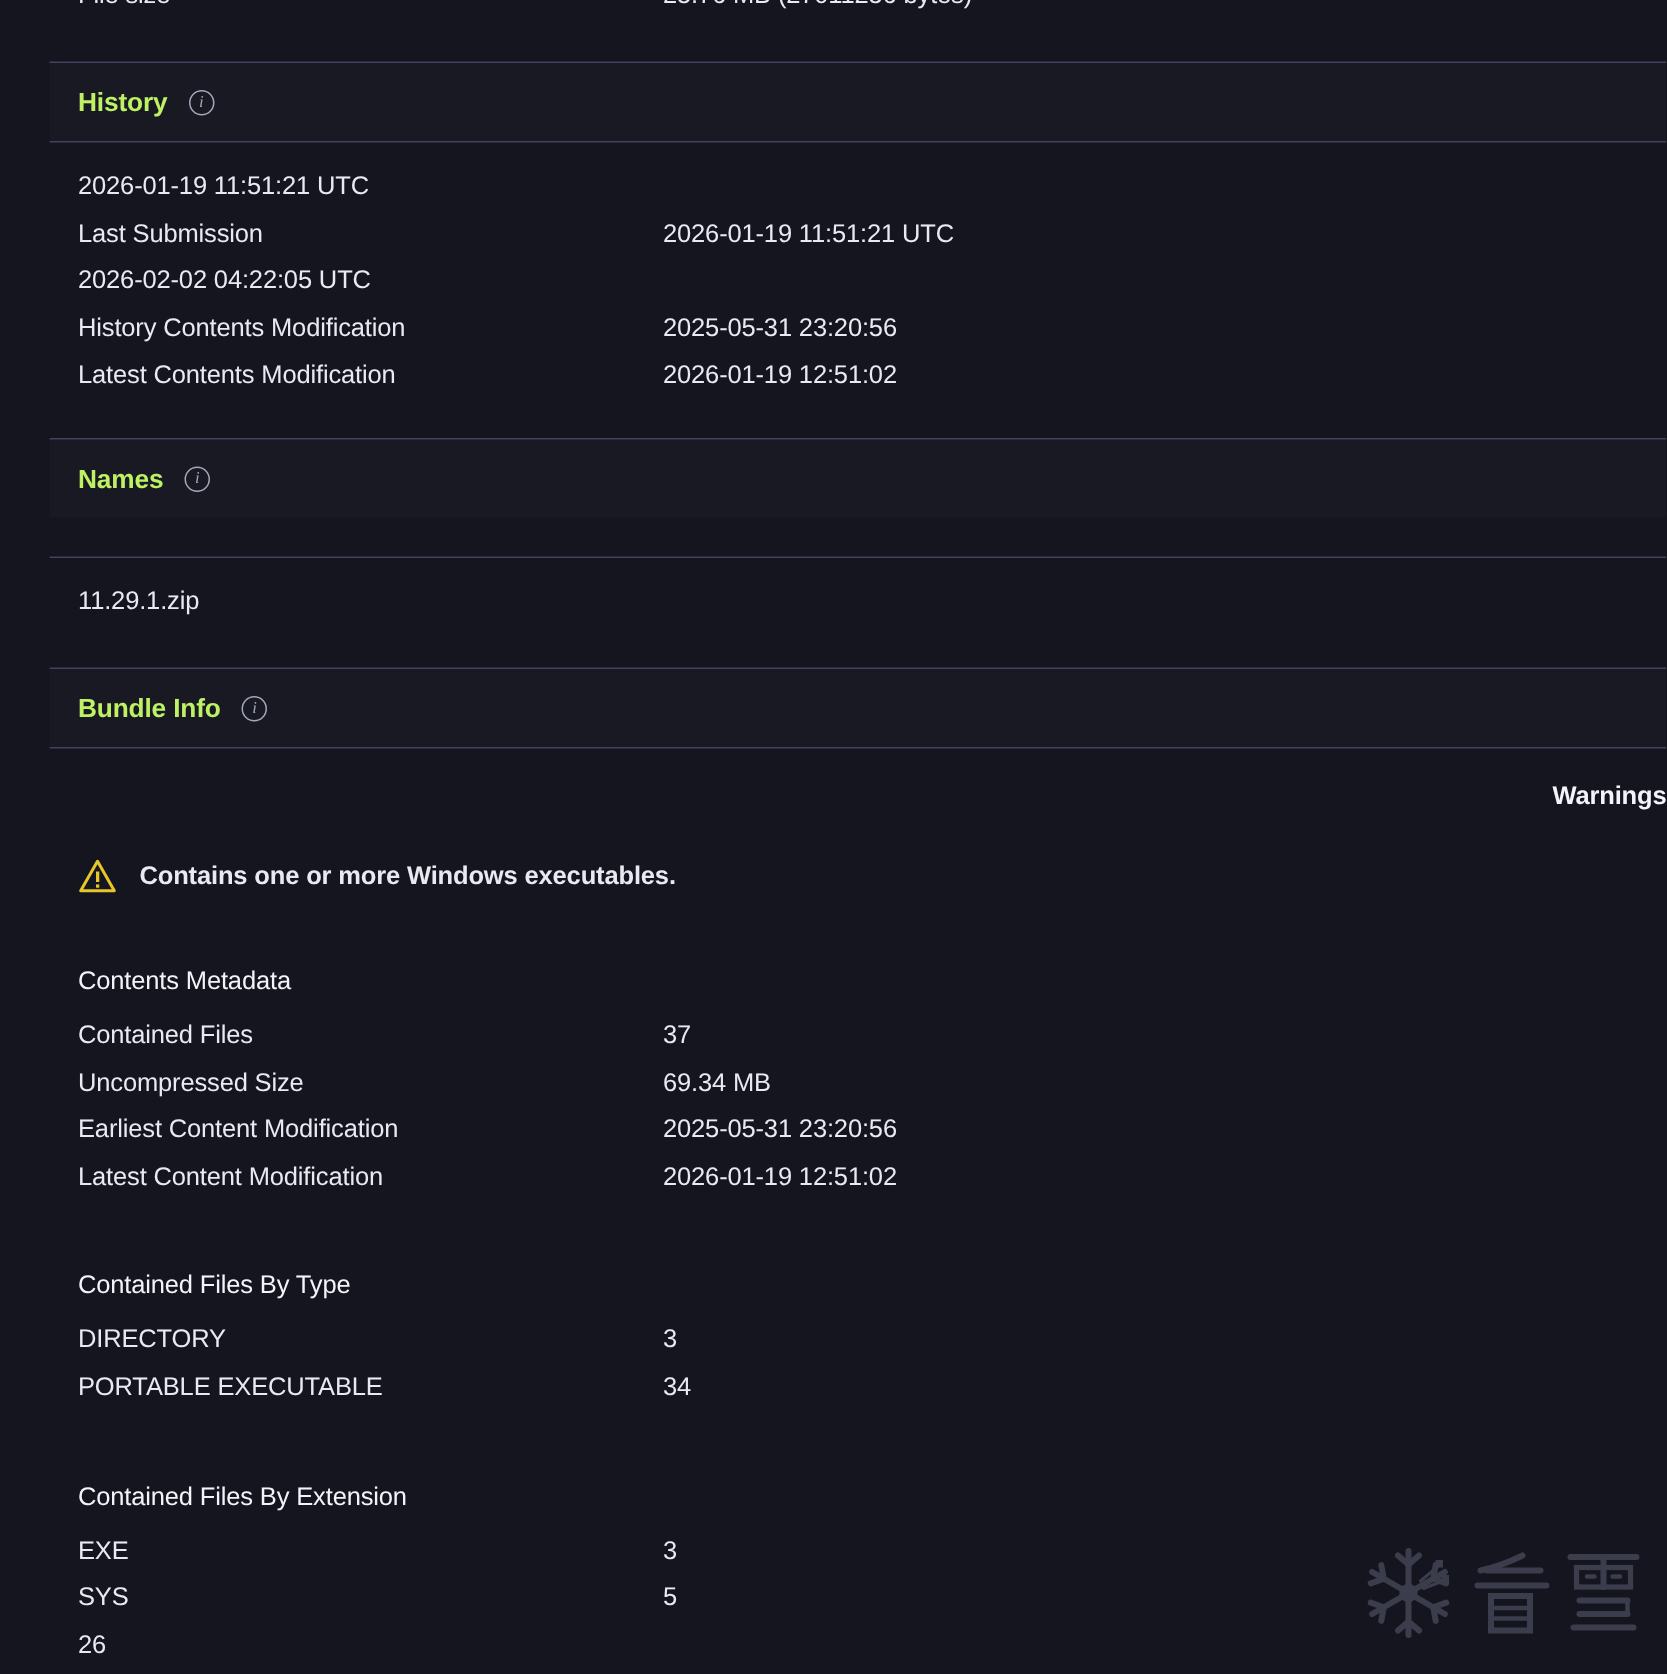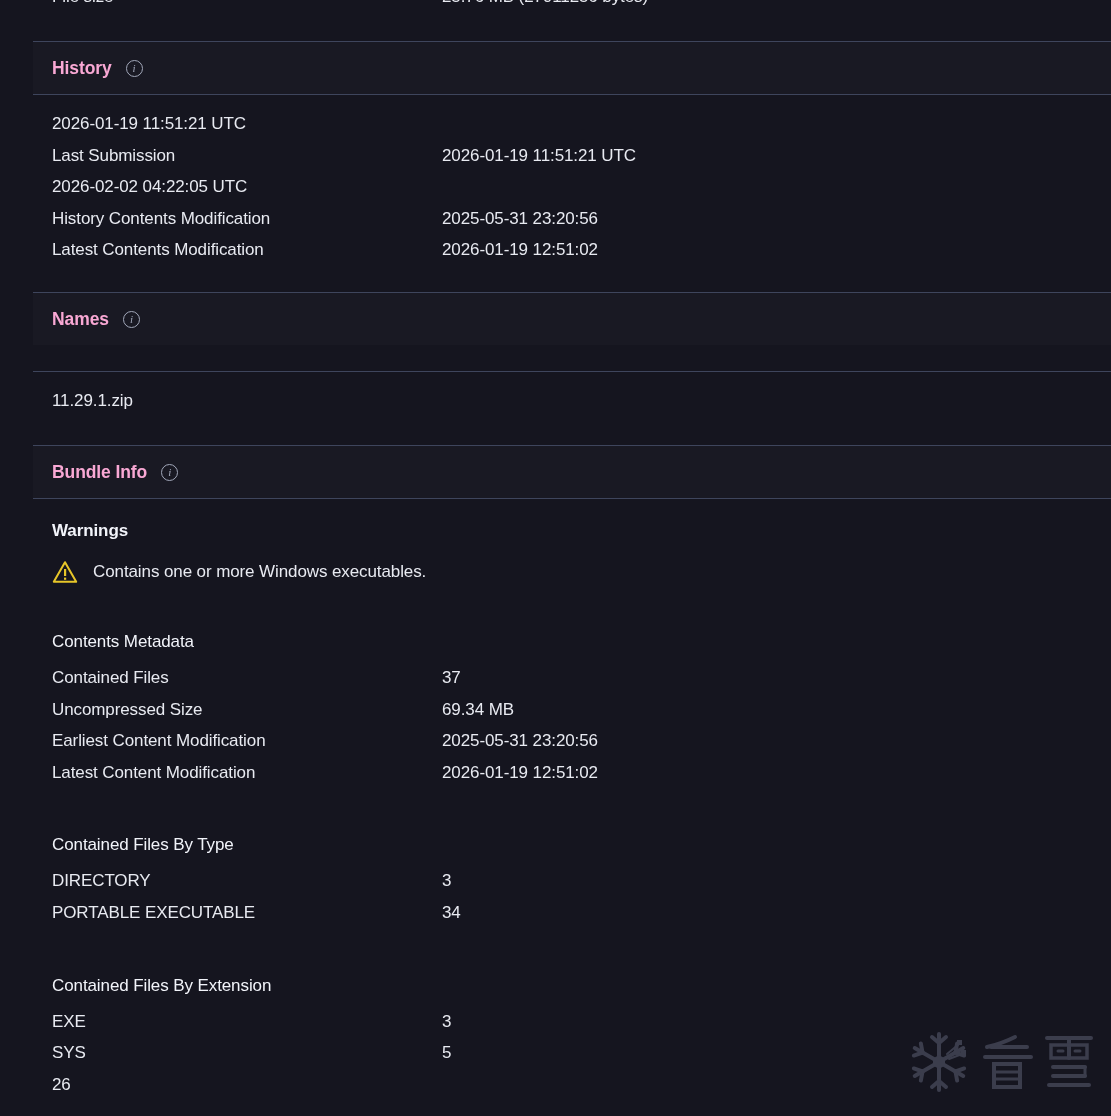--- a/index.html
+++ b/index.html
@@ -21,41 +21,41 @@
   }
   .clip-row .lbl { width:390px; }
 
   .page { position:absolute; top:41px; left:0; right:0; }
 
   .section { border-top:1px solid #3e455c; margin-left:33px; }
   .section-header {
     height:52px; display:flex; align-items:center; gap:14px;
     padding-left:19px; background:rgba(255,255,255,0.018);
   }
-  .section-title { font-weight:700; font-size:17.5px; color:#f9a8d4; }
+  .section-title { font-weight:700; font-size:17.5px; color:#bef264; }
   .info-icon {
     width:17px; height:17px; border:1.4px solid #a2a8ba; border-radius:50%;
     display:inline-flex; align-items:center; justify-content:center;
     font-size:11px; line-height:1; color:#a2a8ba;
     font-family:"Liberation Serif", serif; font-style:italic; cursor:pointer;
   }
   .section-body { border-top:1px solid #3e455c; padding:13px 0 0 19px; }
   .body-history { height:198px; }
   .body-names   { height:74px;margin-top:26px; }
   .body-bundle  { padding-top:0; padding-bottom:20px; }
 
   .kv-row { display:flex; line-height:31.6px; white-space:nowrap; }
   .kv-row .lbl { width:390px; }
 
   .name-item { line-height:31.6px; }
 
-  .sub-title { font-weight:700; color:#f2f4fa; line-height:22px; margin-top:21px; }
+  .sub-title { font-weight:700; color:#f2f4fa; line-height:22px; margin-top:21px;text-align:right; }
 
   .warning-row {
-    display:flex; align-items:center; gap:15px; margin-top:17px; height:26px;
+    display:flex; align-items:center; gap:15px; margin-top:29px; height:26px;font-weight:bold;
   }
   .warn-icon { width:26px; height:24px; flex:0 0 auto; }
 
   .group { margin-top:46px; }
   .group-title { font-weight:400; color:#f2f4fa; line-height:22px; margin-bottom:9px; }
 
   .watermark {
     position:absolute; right:16px; bottom:22px;
     display:flex; align-items:center; gap:10px;
     opacity:0.55; pointer-events:none;

